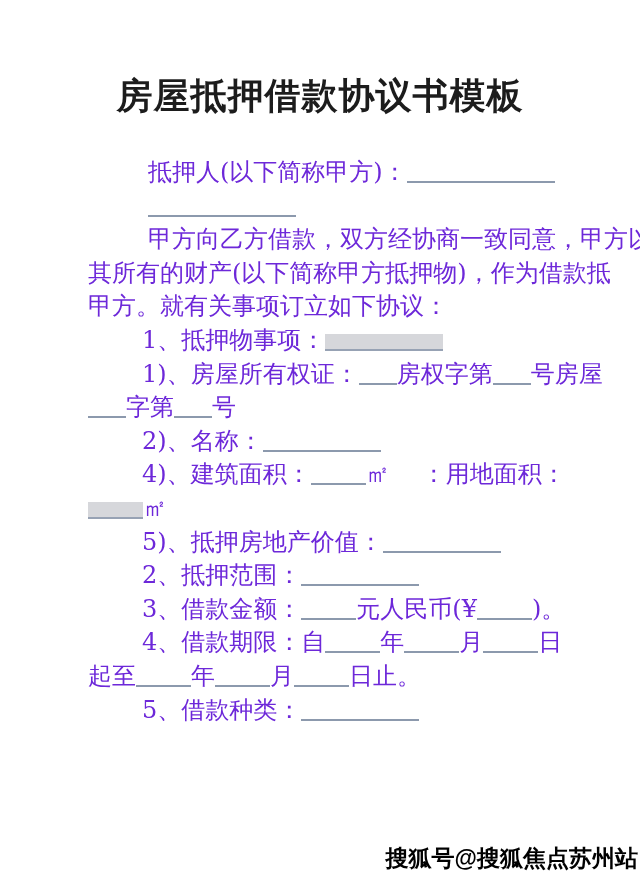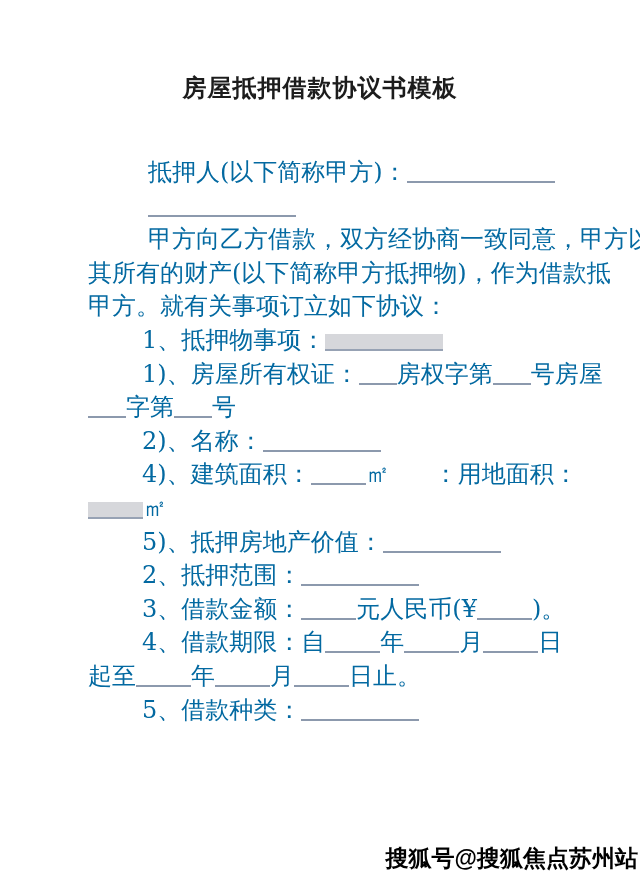--- a/index.html
+++ b/index.html
@@ -12,41 +12,41 @@
     font-family: "DejaVu Serif", serif;
   }
   .doc-title {
     position: absolute;
     top: 72px;
     left: 0;
     width: 100%;
     text-align: center;
     font-family: "Liberation Sans", sans-serif;
     font-weight: bold;
-    font-size: 24px;
+    font-size: 36px;
     letter-spacing: 1px;
     color: #1c1c1c;
     margin: 0;
   }
   .doc-body {
     position: absolute;
     top: 156px;
     left: 88px;
     width: 480px;
     font-size: 24px;
-    color: #0369a1;
+    color: #6d28d9;
   }
   .line {
     height: 33.6px;
     line-height: 33.6px;
     white-space: nowrap;
   }
   .line.para { padding-left: 60px; }
   .line.list { padding-left: 54px; }
-  .seg.gap-before { margin-left: 44px; }
+  .seg.gap-before { margin-left: 32px; }
   .blank {
     display: inline-block;
     height: 4px;
     border-bottom: 2px solid #8c99ad;
     vertical-align: -3px;
   }
   .blank.xs { width: 38px; }
   .blank.sm { width: 55px; }
   .blank.md { width: 118px; }
   .blank.lg { width: 148px; }

